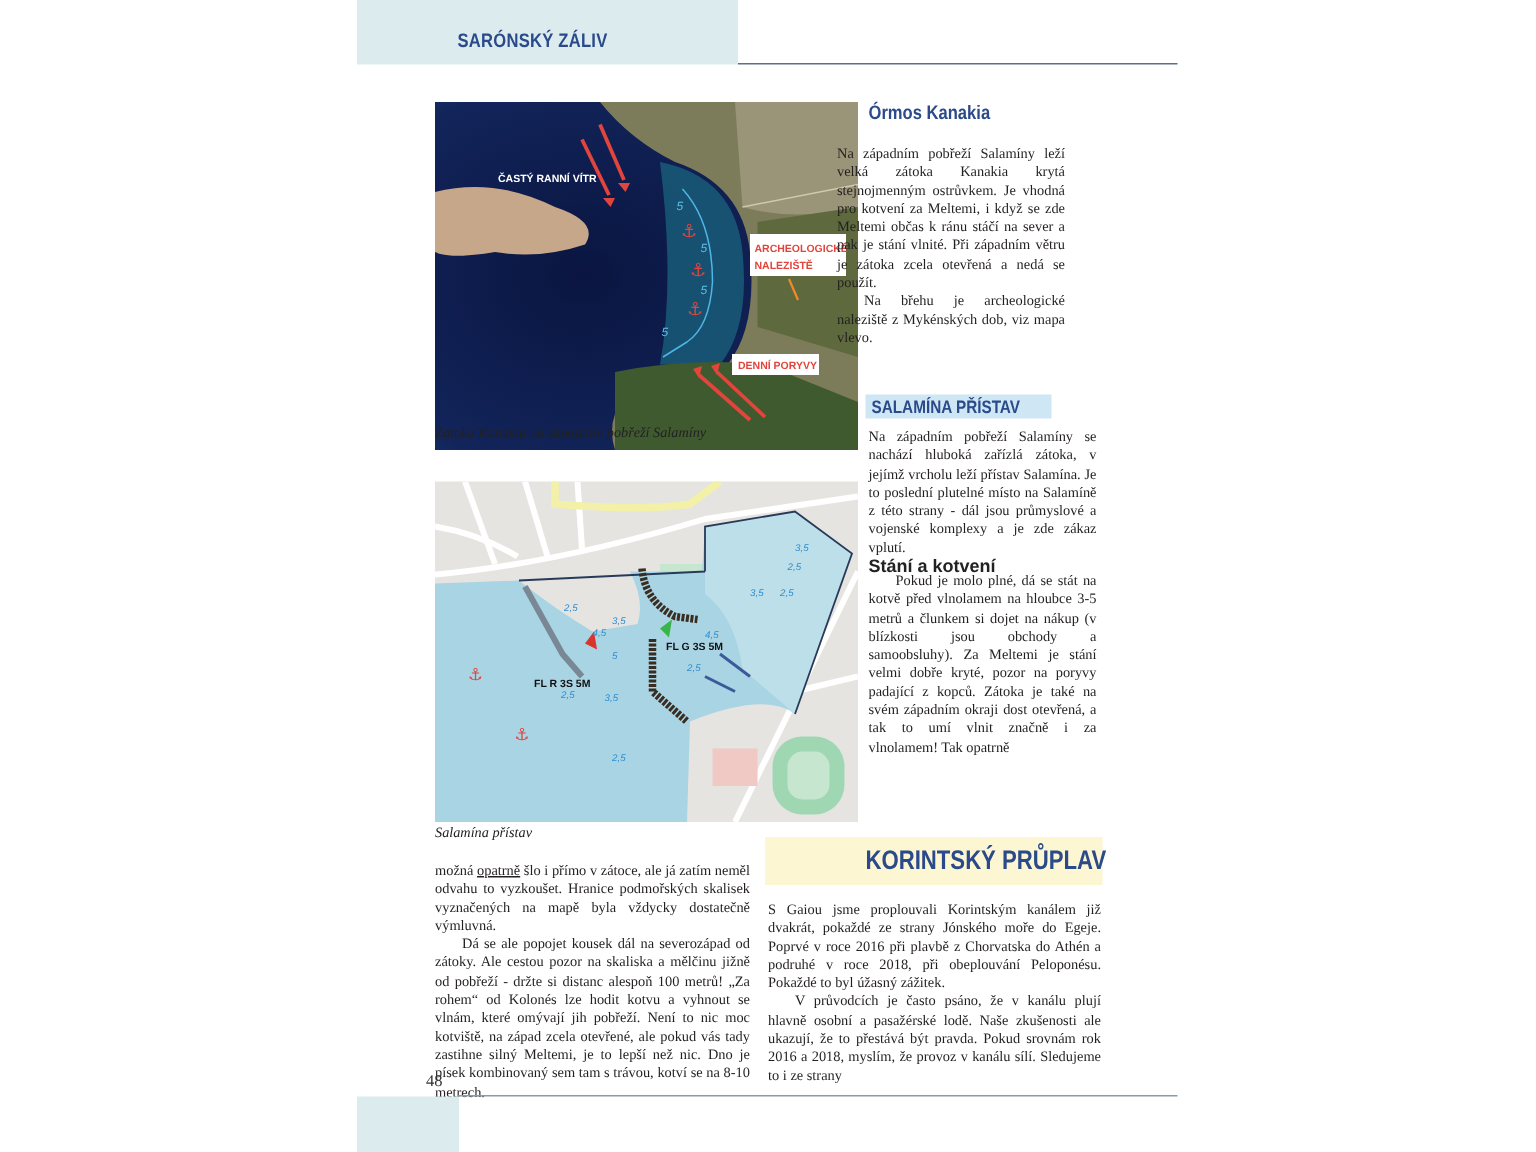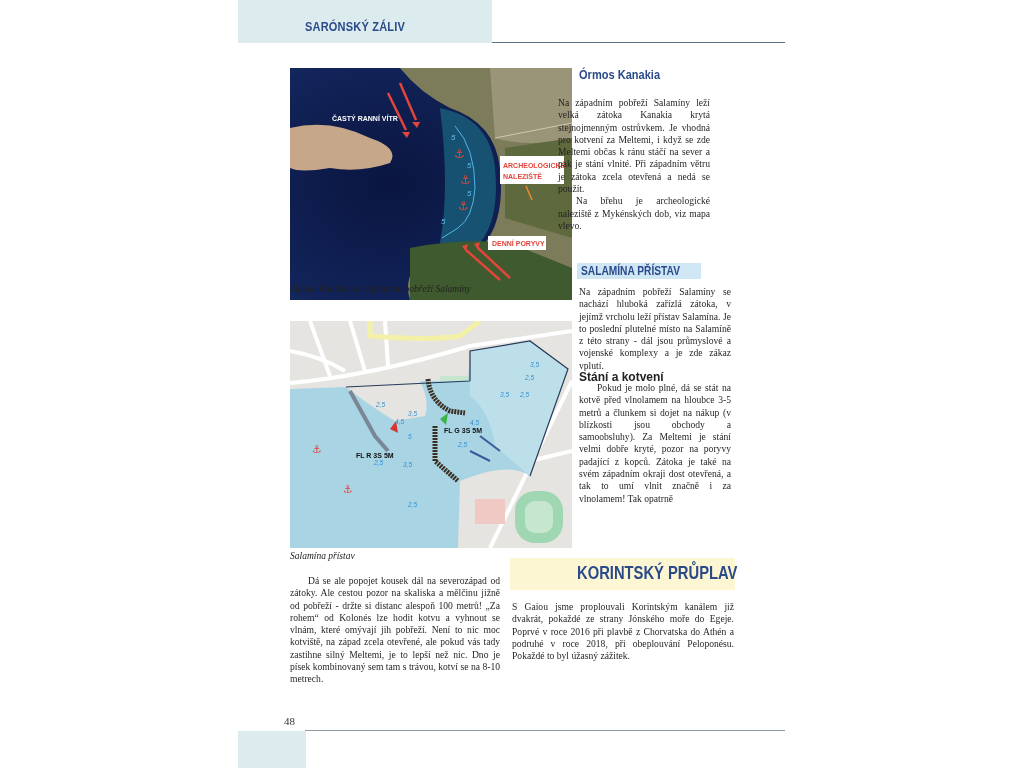--- a/index.html
+++ b/index.html
@@ -167,24 +167,26 @@
 <div class="abs h-sub salbadge"><span>SALAMÍNA PŘÍSTAV</span></div>
 <div class="abs body" style="left:579px;top:286px;width:152px;">
   <p>Na západním pobřeží Salamíny se nachází hluboká zařízlá zátoka, v jejímž vrcholu leží přístav Salamína. Je to poslední plutelné místo na Salamíně z této strany - dál jsou průmyslové a vojenské komplexy a je zde zákaz vplutí.</p>
 </div>
 <div class="abs stani">Stání a kotvení</div>
 <div class="abs body" style="left:579px;top:382px;width:152px;">
   <p class="ind">Pokud je molo plné, dá se stát na kotvě před vlnolamem na hloubce 3-5 metrů a člunkem si dojet na nákup (v blízkosti jsou obchody a samoobsluhy). Za Meltemi je stání velmi dobře kryté, pozor na poryvy padající z kopců. Zátoka je také na svém západním okraji dost otevřená, a tak to umí vlnit značně i za vlnolamem! Tak opatrně</p>
 </div>
 
 <div class="abs body" style="left:290px;top:575px;width:210px;">
+  <p><span>možná</span> <span class="u">opatrně</span><span> šlo i přímo v zátoce, ale já zatím neměl odvahu to vyzkoušet. Hranice podmořských skalisek vyznačených na mapě byla vždycky dostatečně výmluvná.</span></p>
   <p class="ind">Dá se ale popojet kousek dál na severozápad od zátoky. Ale cestou pozor na skaliska a mělčinu jižně od pobřeží - držte si distanc alespoň 100 metrů! „Za rohem“ od Kolonés lze hodit kotvu a vyhnout se vlnám, které omývají jih pobřeží. Není to nic moc kotviště, na západ zcela otevřené, ale pokud vás tady zastihne silný Meltemi, je to lepší než nic. Dno je písek kombinovaný sem tam s trávou, kotví se na 8-10 metrech.</p>
 </div>
 
 <div class="abs kor-band"></div>
 <div class="abs kor-title">KORINTSKÝ PRŮPLAV</div>
 <div class="abs body" style="left:512px;top:601px;width:222px;">
   <p>S Gaiou jsme proplouvali Korintským kanálem již dvakrát, pokaždé ze strany Jónského moře do Egeje. Poprvé v roce 2016 při plavbě z Chorvatska do Athén a podruhé v roce 2018, při obeplouvání Peloponésu. Pokaždé to byl úžasný zážitek.</p>
+  <p class="ind">V průvodcích je často psáno, že v kanálu plují hlavně osobní a pasažérské lodě. Naše zkušenosti ale ukazují, že to přestává být pravda. Pokud srovnám rok 2016 a 2018, myslím, že provoz v kanálu sílí. Sledujeme to i ze strany</p>
 </div>
 
 <div class="abs foot-rule"></div>
 <div class="abs foot-band"></div>
 <div class="abs page-num">48</div>
 
 </body></html>

